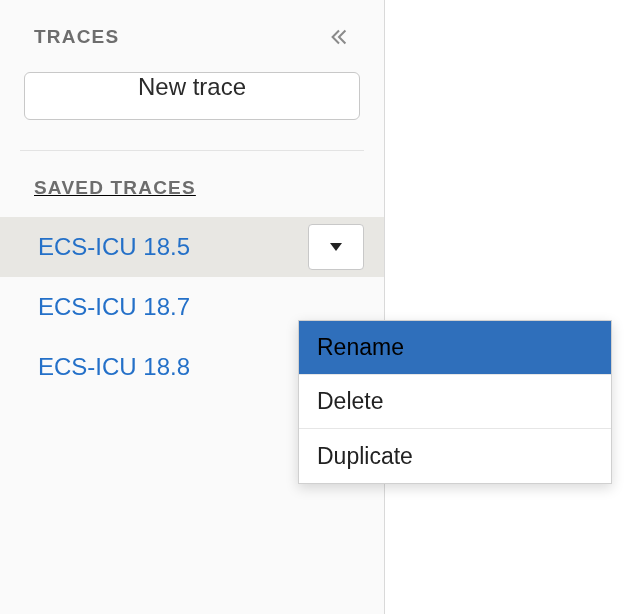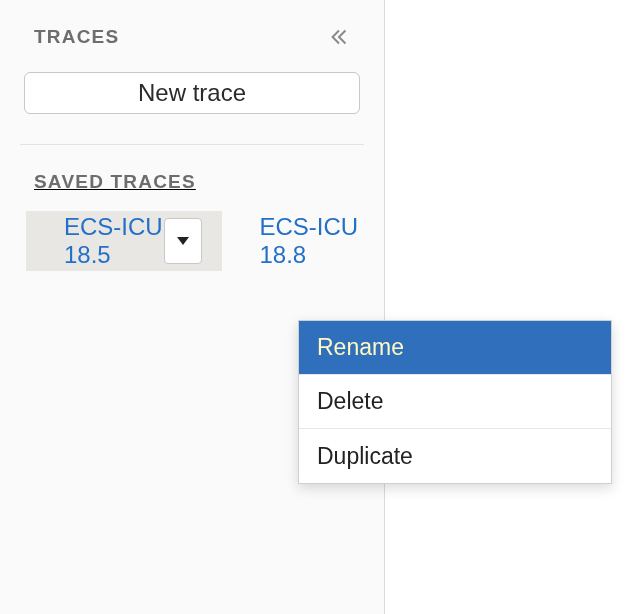--- a/index.html
+++ b/index.html
@@ -42,48 +42,48 @@
       align-items: center;
       padding: 4px 6px;
     }
     .collapse-btn svg {
       width: 22px;
       height: 22px;
       stroke: currentColor;
     }
     .new-trace-btn {
       margin: 20px 24px 0 24px;
-      height: 42px;
+      height: 48px;
       border: 1px solid #c8c8c8;
       border-radius: 6px;
       background: #ffffff;
       font-size: 24px;
       color: #2b2b2b;
       cursor: pointer;
       display: flex;
-      align-items: center;
+      align-items: flex-start;
       justify-content: center;
       font-weight: 400;
     }
     .divider {
       height: 1px;
       background: #e3e3e3;
       margin: 30px 20px 0 20px;
     }
     .saved-header {
       padding: 26px 28px 10px 34px;
       text-decoration: underline;
     }
     .saved-header .section-title {
       font-size: 19px;
     }
     .trace-list {
       display: flex;
+      flex-direction: column;
       margin-top: 8px;
-      margin-left: 26px;
     }
     .trace-item {
       display: flex;
       align-items: center;
       justify-content: space-between;
       height: 60px;
       padding: 0 24px 0 38px;
       font-size: 24px;
       color: #2470c8;
       cursor: pointer;
@@ -127,21 +127,21 @@
       font-size: 23px;
       color: #222;
       border-bottom: 1px solid #e6e6e6;
       cursor: pointer;
     }
     .dropdown-menu-item:last-child {
       border-bottom: none;
     }
     .dropdown-menu-item.highlighted {
       background: #2f6fbb;
-      color: #fef9c3;
+      color: #000000;
     }
   </style>
 </head>
 <body>
 
 <div class="sidebar">
   <div class="section-header">
     <span class="section-title">TRACES</span>
     <span class="collapse-btn">
       <svg viewBox="0 0 24 24" fill="none" stroke-width="2.2">
@@ -166,20 +166,23 @@
     <div class="trace-item selected">
       <span>ECS-ICU 18.5</span>
       <span class="dropdown-toggle">
         <svg viewBox="0 0 16 10">
           <polygon points="2,1 14,1 8,9"></polygon>
         </svg>
       </span>
     </div>
 
 
+    <div class="trace-item">
+      <span>ECS-ICU 18.7</span>
+    </div>
 
     <div class="trace-item">
       <span>ECS-ICU 18.8</span>
     </div>
 
   </div>
 </div>
 
 <div class="dropdown-menu">
   <div class="dropdown-menu-item highlighted">

